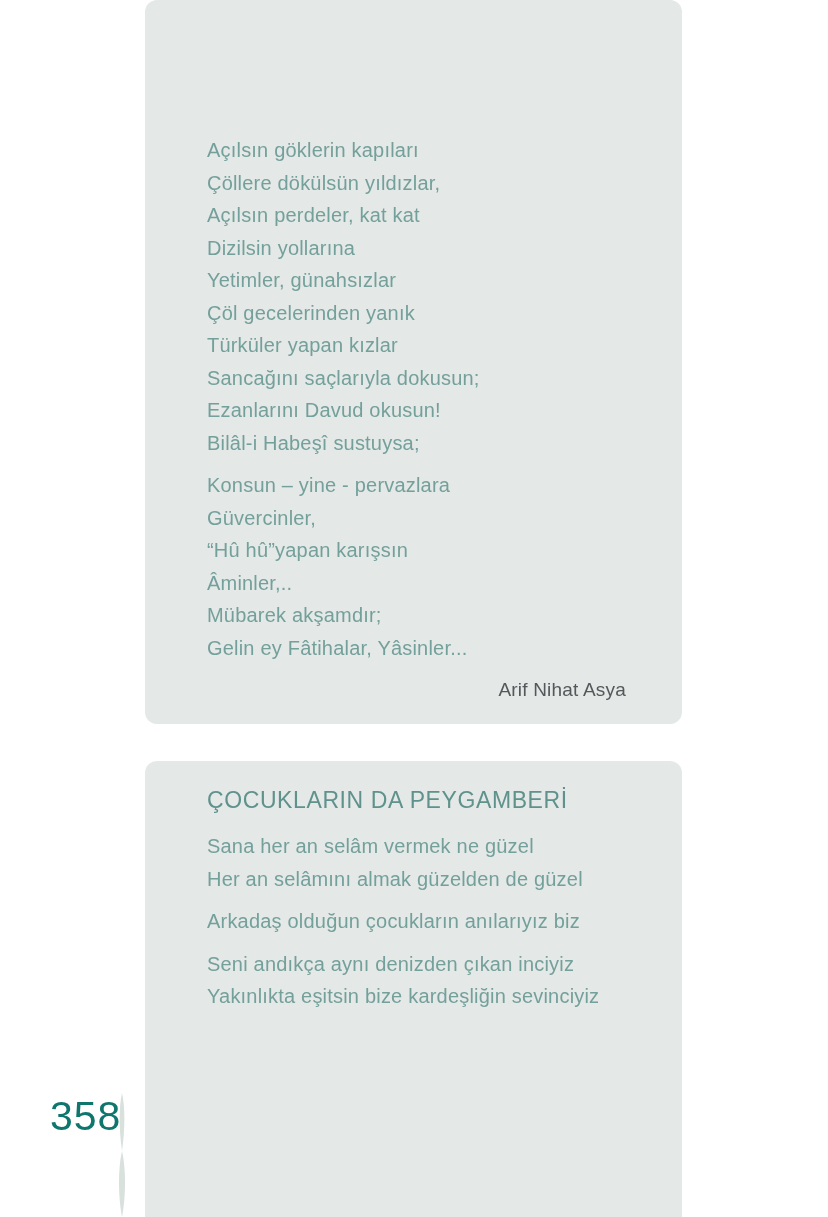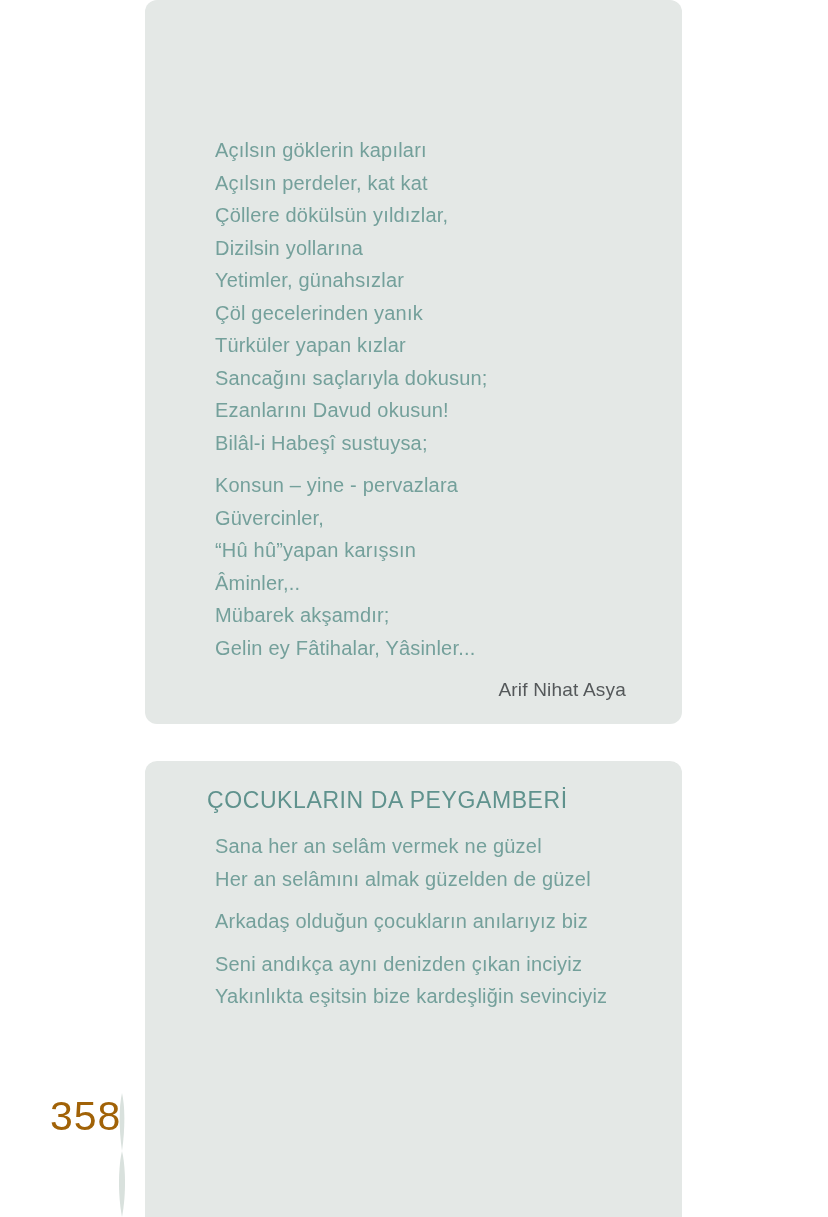--- a/index.html
+++ b/index.html
@@ -27,21 +27,21 @@
     top: 0;
     height: 724px;
     padding: 134px 56px 0 62px;
   }
   .card2 {
     top: 761px;
     height: 568px;
     padding: 24px 56px 0 62px;
   }
   .stanza {
-    margin: 0 0 10px 8px;
+    margin: 0 0 10px 0;
   }
   .poem-line {
     font-size: 20px;
     line-height: 32.5px;
     color: #74a09b;
     letter-spacing: 0.2px;
     white-space: nowrap;
   }
   .poem-author {
     margin-top: 11px;
@@ -60,41 +60,41 @@
     letter-spacing: 0.6px;
     white-space: nowrap;
   }
   .page-number {
     position: absolute;
     left: 50px;
     top: 1094px;
     font-size: 41px;
     font-weight: 400;
     line-height: 44px;
-    color: #a16207;
+    color: #0f766e;
     letter-spacing: 1px;
   }
   .leaf-ornament {
     position: absolute;
     left: 113px;
     top: 1093px;
     width: 18px;
     height: 124px;
   }
 </style>
 </head>
 <body>
 
 <div class="page">
 
   <section class="card card1">
     <div class="stanza">
       <div class="poem-line">Açılsın göklerin kapıları</div>
+      <div class="poem-line">Çöllere dökülsün yıldızlar,</div>
       <div class="poem-line">Açılsın perdeler, kat kat</div>
-      <div class="poem-line">Çöllere dökülsün yıldızlar,</div>
       <div class="poem-line">Dizilsin yollarına</div>
       <div class="poem-line">Yetimler, günahsızlar</div>
       <div class="poem-line">Çöl gecelerinden yanık</div>
       <div class="poem-line">Türküler yapan kızlar</div>
       <div class="poem-line">Sancağını saçlarıyla dokusun;</div>
       <div class="poem-line">Ezanlarını Davud okusun!</div>
       <div class="poem-line">Bilâl-i Habeşî sustuysa;</div>
     </div>
     <div class="stanza">
       <div class="poem-line">Konsun – yine - pervazlara</div>

